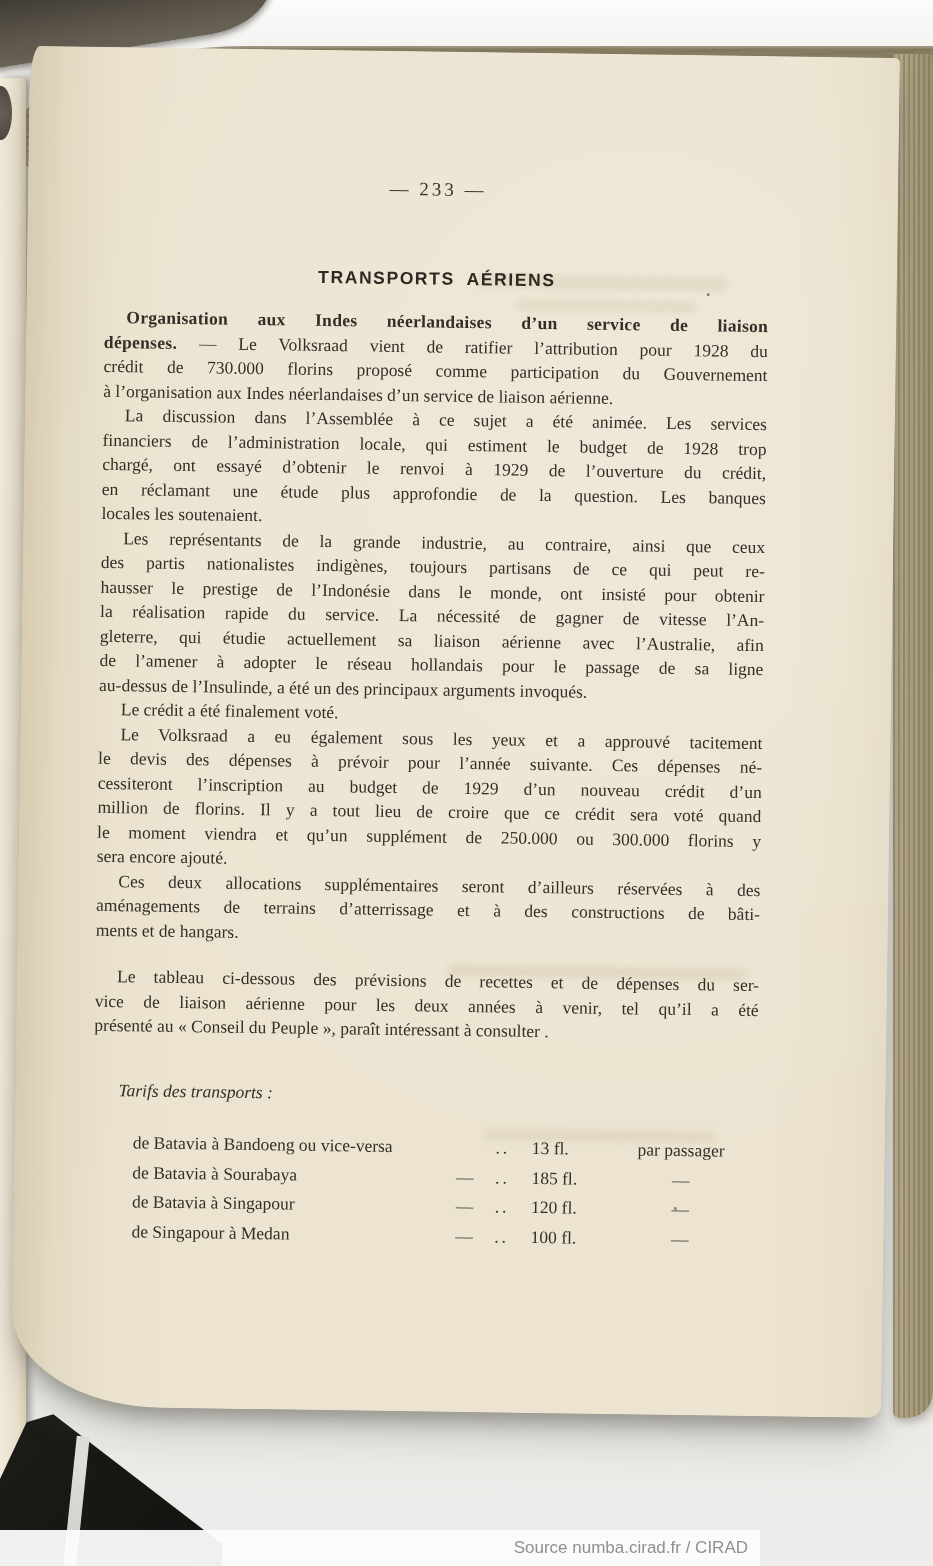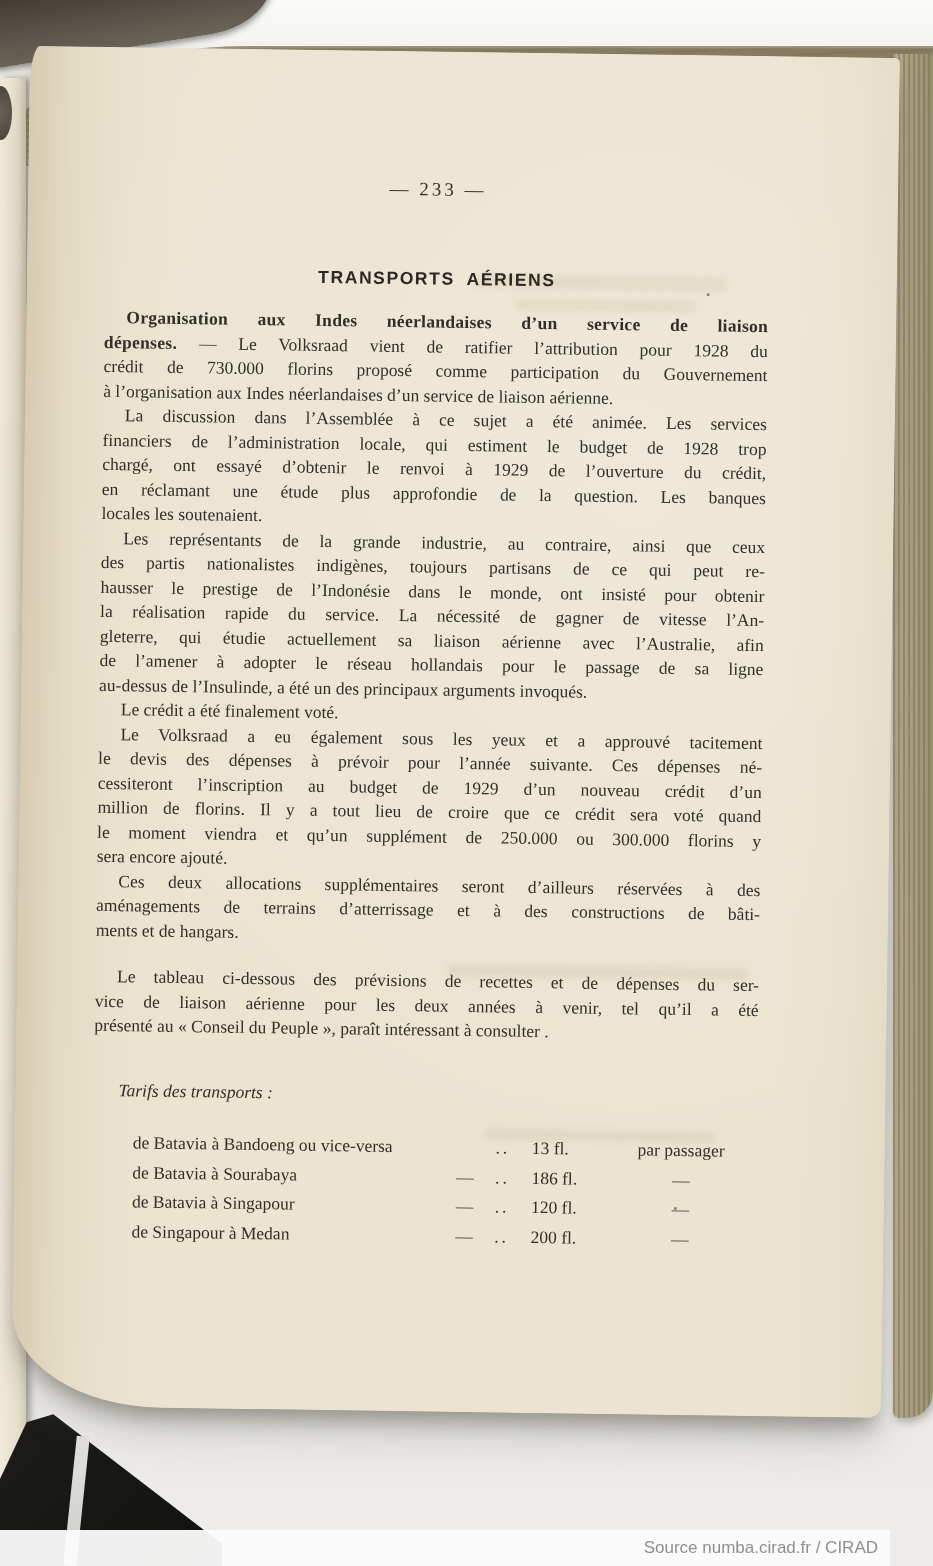--- a/index.html
+++ b/index.html
@@ -78,21 +78,21 @@
   .tarifs-heading{font-style:italic;margin-top:40px;margin-left:25px;font-size:17.5px;}
   .tariff{margin-top:28px;}
   .trow{display:flex;height:29.5px;align-items:baseline;margin-left:40px;}
   .c-route{width:320px;}
   .c-ditto{width:64px;text-align:center;}
   .c-dots{width:30px;letter-spacing:3px;}
   .c-price{width:78px;padding-left:8px;}
   .c-note{width:160px;text-align:center;}
 
   
-  .wm-bar{position:absolute;left:0;bottom:0;width:890px;height:36px;
+  .wm-bar{position:absolute;left:0;bottom:0;width:760px;height:36px;
           background:rgba(252,252,252,.95);display:flex;align-items:center;justify-content:flex-end;}
   .wm-text{font-family:"Liberation Sans","DejaVu Sans",sans-serif;font-size:17px;
            color:#8f8f8f;padding-right:12px;}
 </style>
 </head>
 <body>
 
 <div class="scene">
 
   <div class="scan-top"></div>
@@ -170,35 +170,35 @@
             <span class="c-route">de Batavia à Bandoeng ou vice-versa</span>
             <span class="c-ditto"></span>
             <span class="c-dots">..</span>
             <span class="c-price">13 fl.</span>
             <span class="c-note">par passager</span>
           </div>
           <div class="trow">
             <span class="c-route">de Batavia à Sourabaya</span>
             <span class="c-ditto">—</span>
             <span class="c-dots">..</span>
-            <span class="c-price">186 fl.</span>
+            <span class="c-price">185 fl.</span>
             <span class="c-note">—</span>
           </div>
           <div class="trow">
             <span class="c-route">de Batavia à Singapour</span>
             <span class="c-ditto">—</span>
             <span class="c-dots">..</span>
             <span class="c-price">120 fl.</span>
             <span class="c-note">—</span>
           </div>
           <div class="trow">
             <span class="c-route">de Singapour à Medan</span>
             <span class="c-ditto">—</span>
             <span class="c-dots">..</span>
-            <span class="c-price">200 fl.</span>
+            <span class="c-price">100 fl.</span>
             <span class="c-note">—</span>
           </div>
         </div>
     </div>
   </div>
 
   <div class="wm-bar">
     <span class="wm-text">Source numba.cirad.fr / CIRAD</span>
   </div>
 

